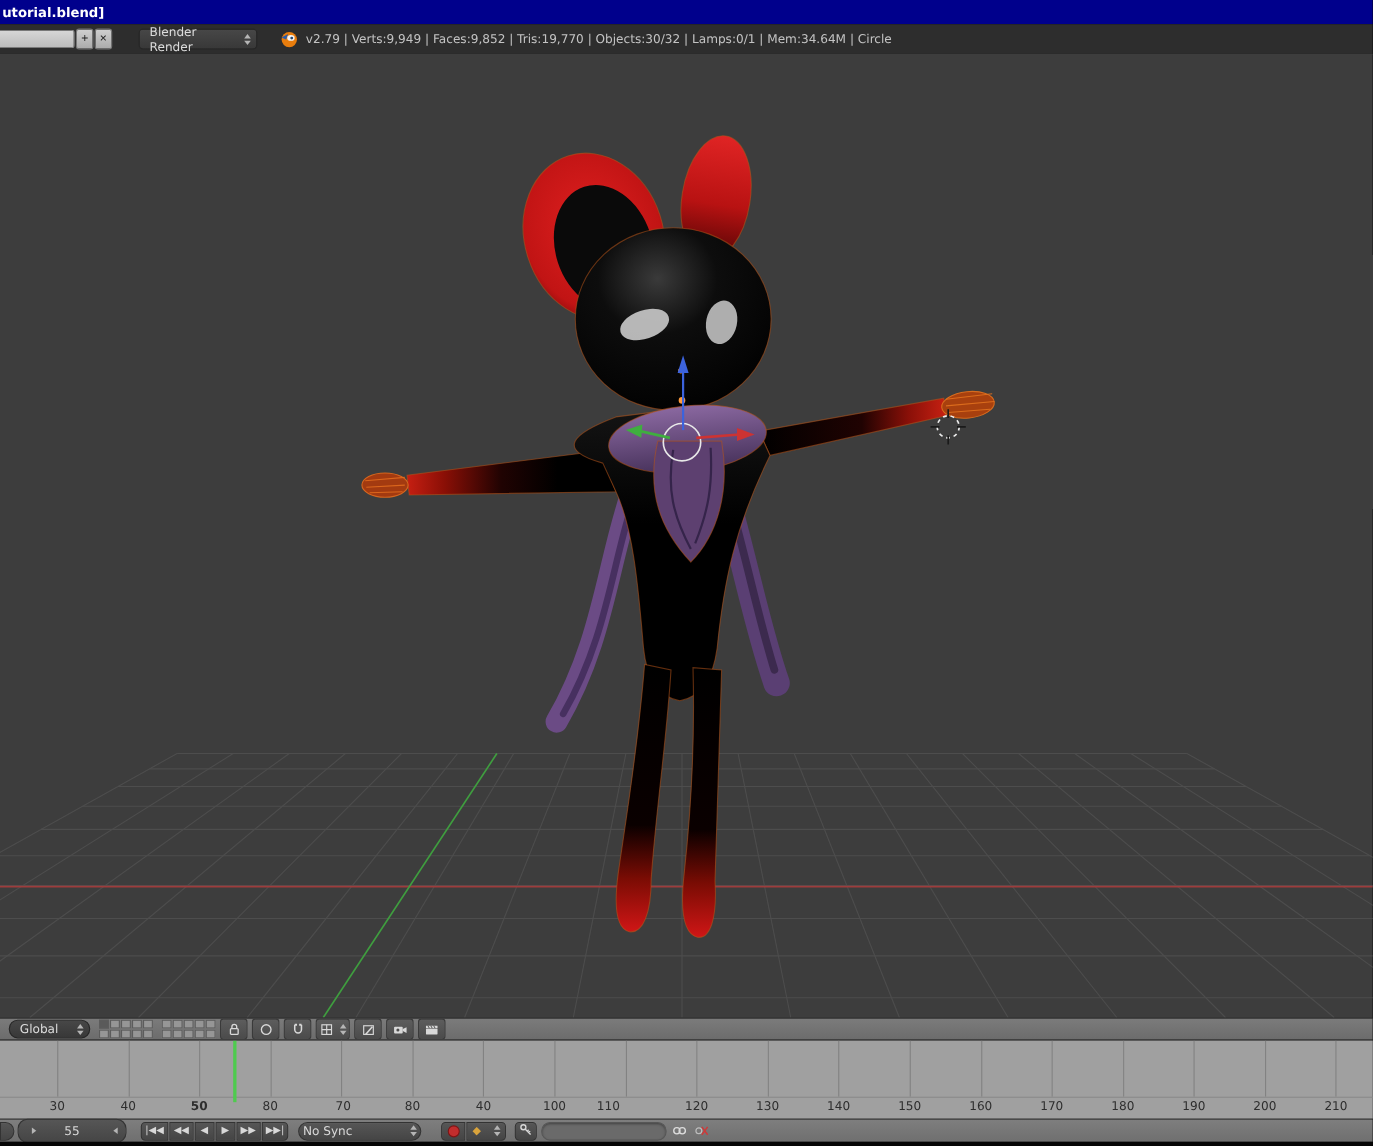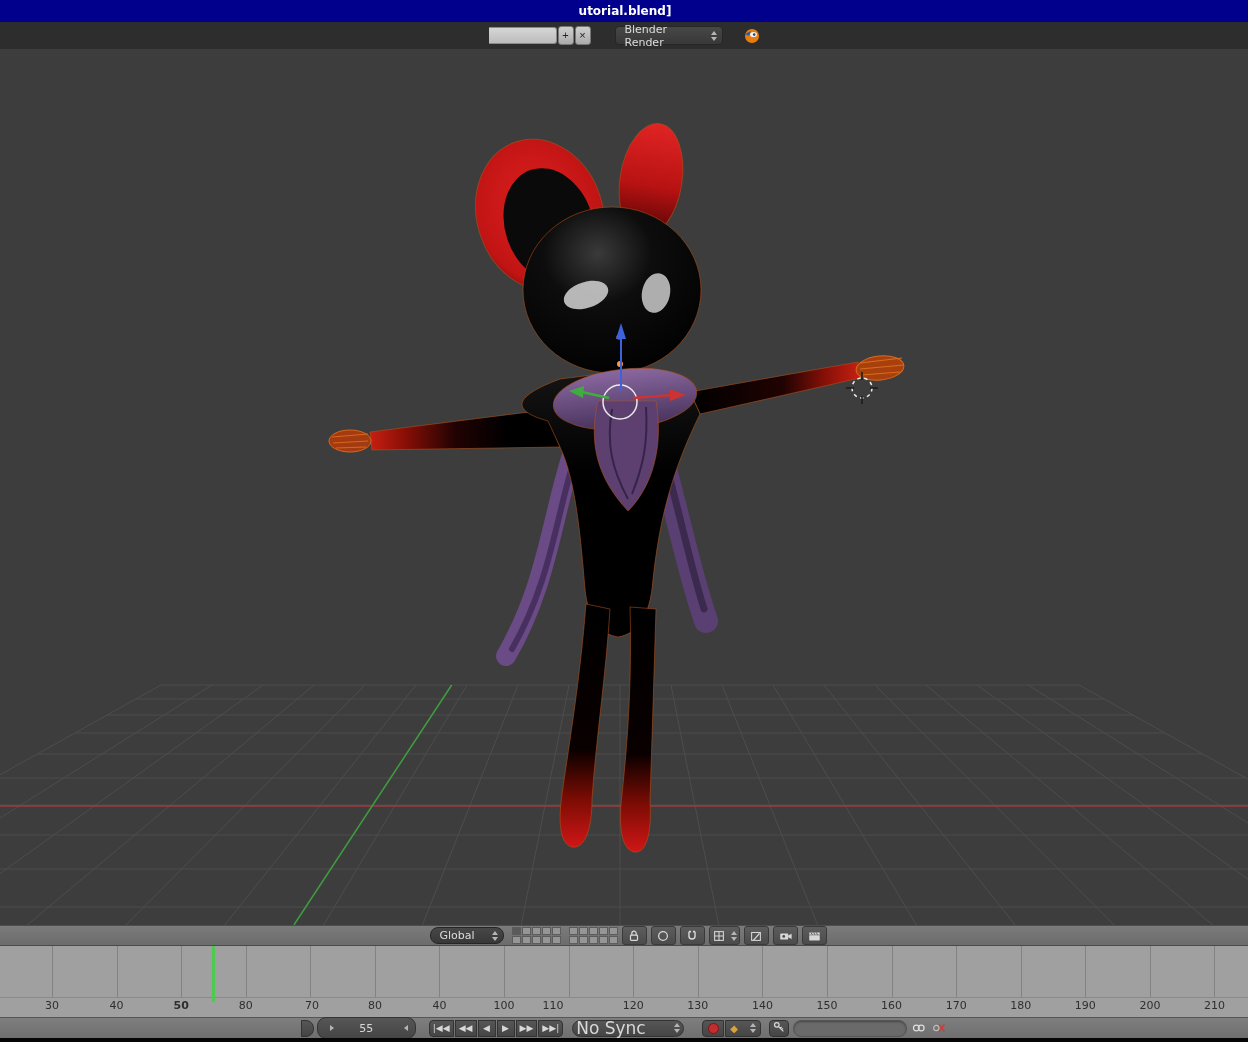--- a/index.html
+++ b/index.html
@@ -1,19 +1,19 @@
 <!DOCTYPE html>
 <html><head>
 <meta charset="utf-8">
 <style>
   html,body{margin:0;padding:0;background:#000;}
   body{width:1248px;height:1042px;position:relative;overflow:hidden;
        font-family:"DejaVu Sans","Liberation Sans",sans-serif;font-size:11px;
        -webkit-font-smoothing:antialiased;}
-  .abs{position:absolute;justify-content:center;}
+  .abs{position:absolute;}
 
   
   #titlebar{left:0;top:0;width:1248px;height:22px;background:#00008c;display:flex;align-items:center;}
   #titlebar .title{color:#fff;font-weight:bold;font-size:12px;padding-left:2px;}
 
   
   #infobar{left:0;top:22px;width:1248px;height:27px;background:#2d2d2d;border-bottom:1px solid #161616;
            display:flex;align-items:center;color:#c3c3c3;}
   #layout-field{width:68px;height:17px;background:linear-gradient(#d6d6d6,#bcbcbc);border:1px solid #8a8a8a;
                 border-left:none;border-radius:0 3px 3px 0;color:#222;line-height:17px;padding-left:4px;box-sizing:border-box;}
@@ -56,21 +56,21 @@
   #tfooter{left:0;top:1017px;width:1248px;height:21px;background:linear-gradient(#7e7e7e,#6f6f6f);
            border-top:1px solid #565656;box-sizing:border-box;display:flex;align-items:center;color:#e0e0e0;}
   .fbtn{height:17px;background:linear-gradient(#565656,#454545);border:1px solid #333;
         color:#d8d8d8;font-size:9px;display:flex;align-items:center;justify-content:center;padding:0 3px;box-sizing:border-box;}
   #partial-widget{width:13px;border-radius:0 8px 8px 0;margin-left:0;}
   #frame-field{width:99px;margin-left:3px;border-radius:9px;justify-content:space-between;font-size:11px;padding:10px 6px;}
   #playback{display:flex;margin-left:13px;gap:1px;}
   #playback .fbtn{min-width:18px;}
   #playback .fbtn:first-child{border-radius:4px 0 0 4px;}
   #playback .fbtn:last-child{border-radius:0 4px 4px 0;}
-  #sync-select{width:112px;height:17px;margin-left:9px;justify-content:space-between;border-radius:9px;font-size:17px;}
+  #sync-select{width:112px;height:17px;margin-left:9px;justify-content:space-between;border-radius:9px;font-size:11px;}
   #record-btn{width:22px;margin-left:18px;border-radius:4px 0 0 4px;}
   .rec-dot{width:9px;height:9px;border-radius:50%;background:#c22d2d;border:1px solid #7e1515;}
   #keying-select{width:36px;margin-left:1px;border-radius:0 4px 4px 0;justify-content:space-between;padding:0 4px;}
   .diamond{color:#d9a33c;font-size:10px;}
   #key-btn{width:20px;margin-left:8px;border-radius:4px;}
   #keying-field{width:112px;height:15px;margin-left:4px;background:#6a6a6a;border:1px solid #565656;
                 border-radius:8px;box-shadow:inset 0 1px 2px rgba(0,0,0,.35);}
   .flat-icon{margin-left:4px;display:flex;align-items:center;}
 
   #bottomstrip{left:0;top:1038px;width:1248px;height:4px;background:#050505;}
@@ -99,20 +99,21 @@
 
   <span id="blender-logo">
     <svg width="17" height="17" viewBox="0 0 17 17">
       <circle cx="9" cy="9" r="7" fill="#e87d0d"></circle>
       <path d="M2 7 L8 4 L6 9 Z" fill="#2a5caa"></path>
       <ellipse cx="10.5" cy="7.5" rx="3.4" ry="2.6" fill="#f3f3f3"></ellipse>
       <circle cx="11.2" cy="7.6" r="1.3" fill="#26486e"></circle>
     </svg>
   </span>
 
+  <span id="stats">v2.79 | Verts:9,949 | Faces:9,852 | Tris:19,770 | Objects:30/32 | Lamps:0/1 | Mem:34.64M | Circle</span>
 </div>
 
 <div id="viewport" class="abs">
   <svg width="1248" height="876" viewBox="0 0 1248 876">
     <defs>
       <radialGradient id="gradHead" cx="42%" cy="28%" r="80%">
         <stop offset="0%" stop-color="#3a3a3a"></stop>
           <stop offset="38%" stop-color="#0d0d0d"></stop>
           <stop offset="100%" stop-color="#000"></stop>
       </radialGradient>

